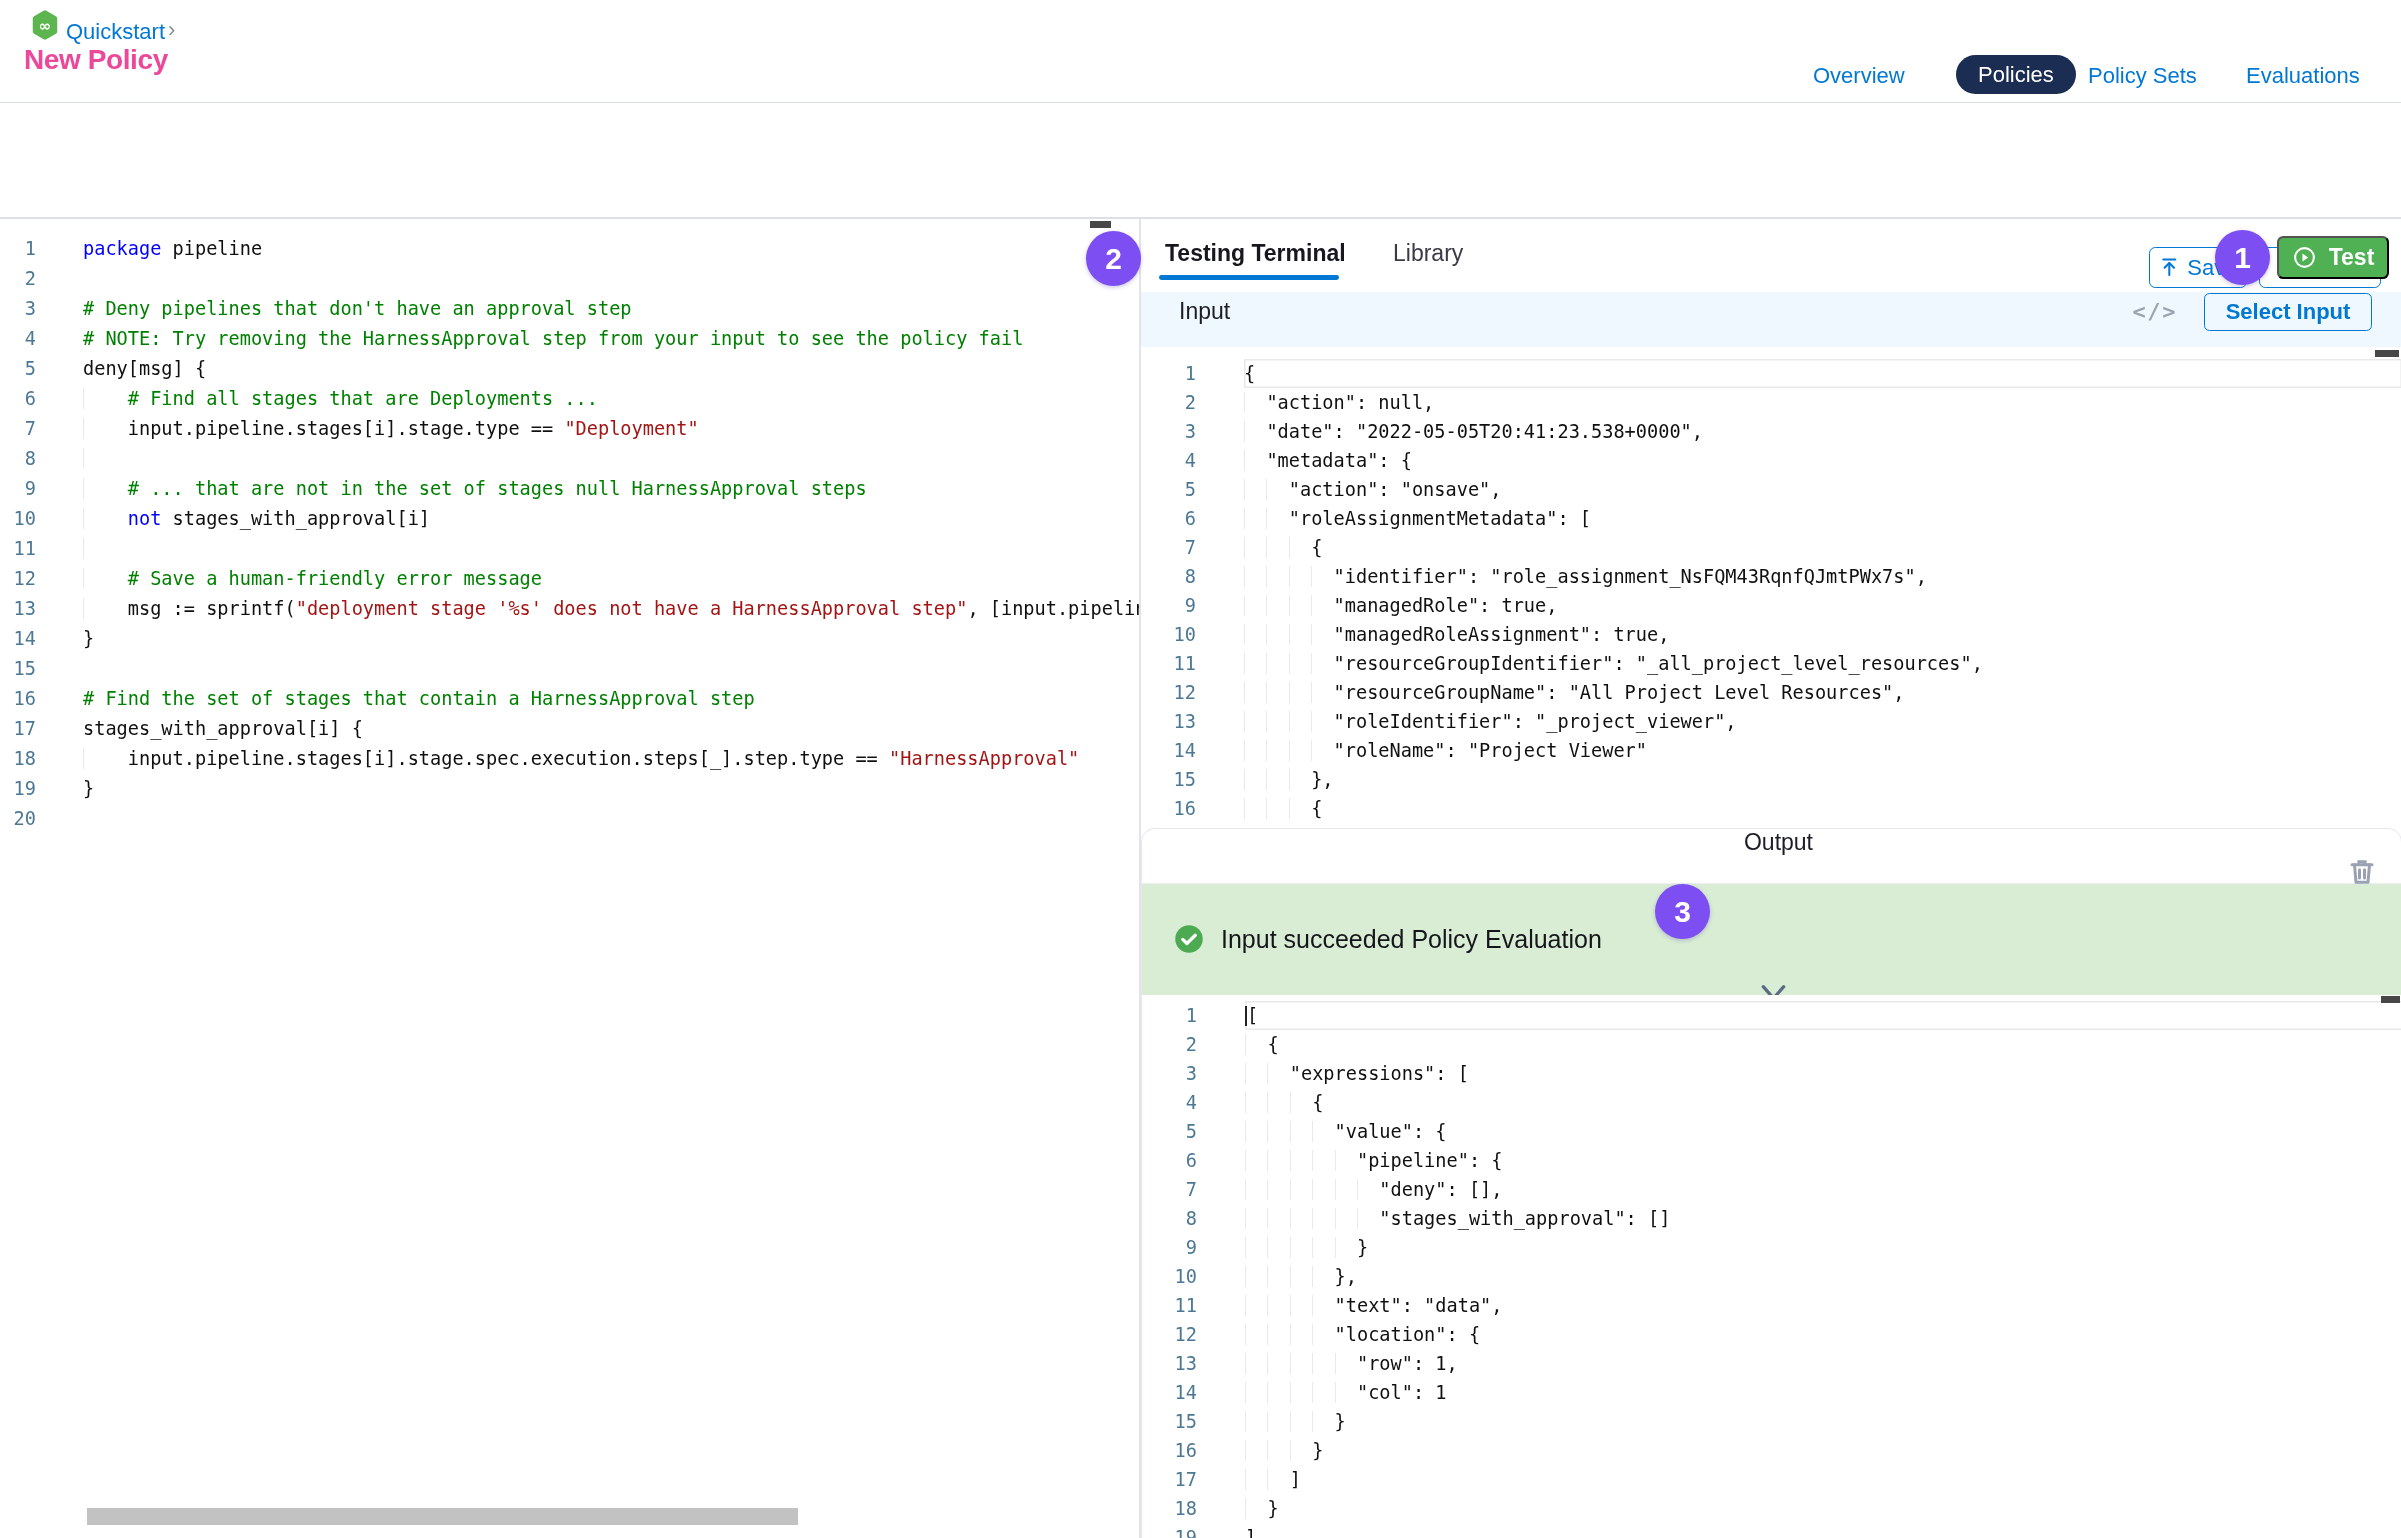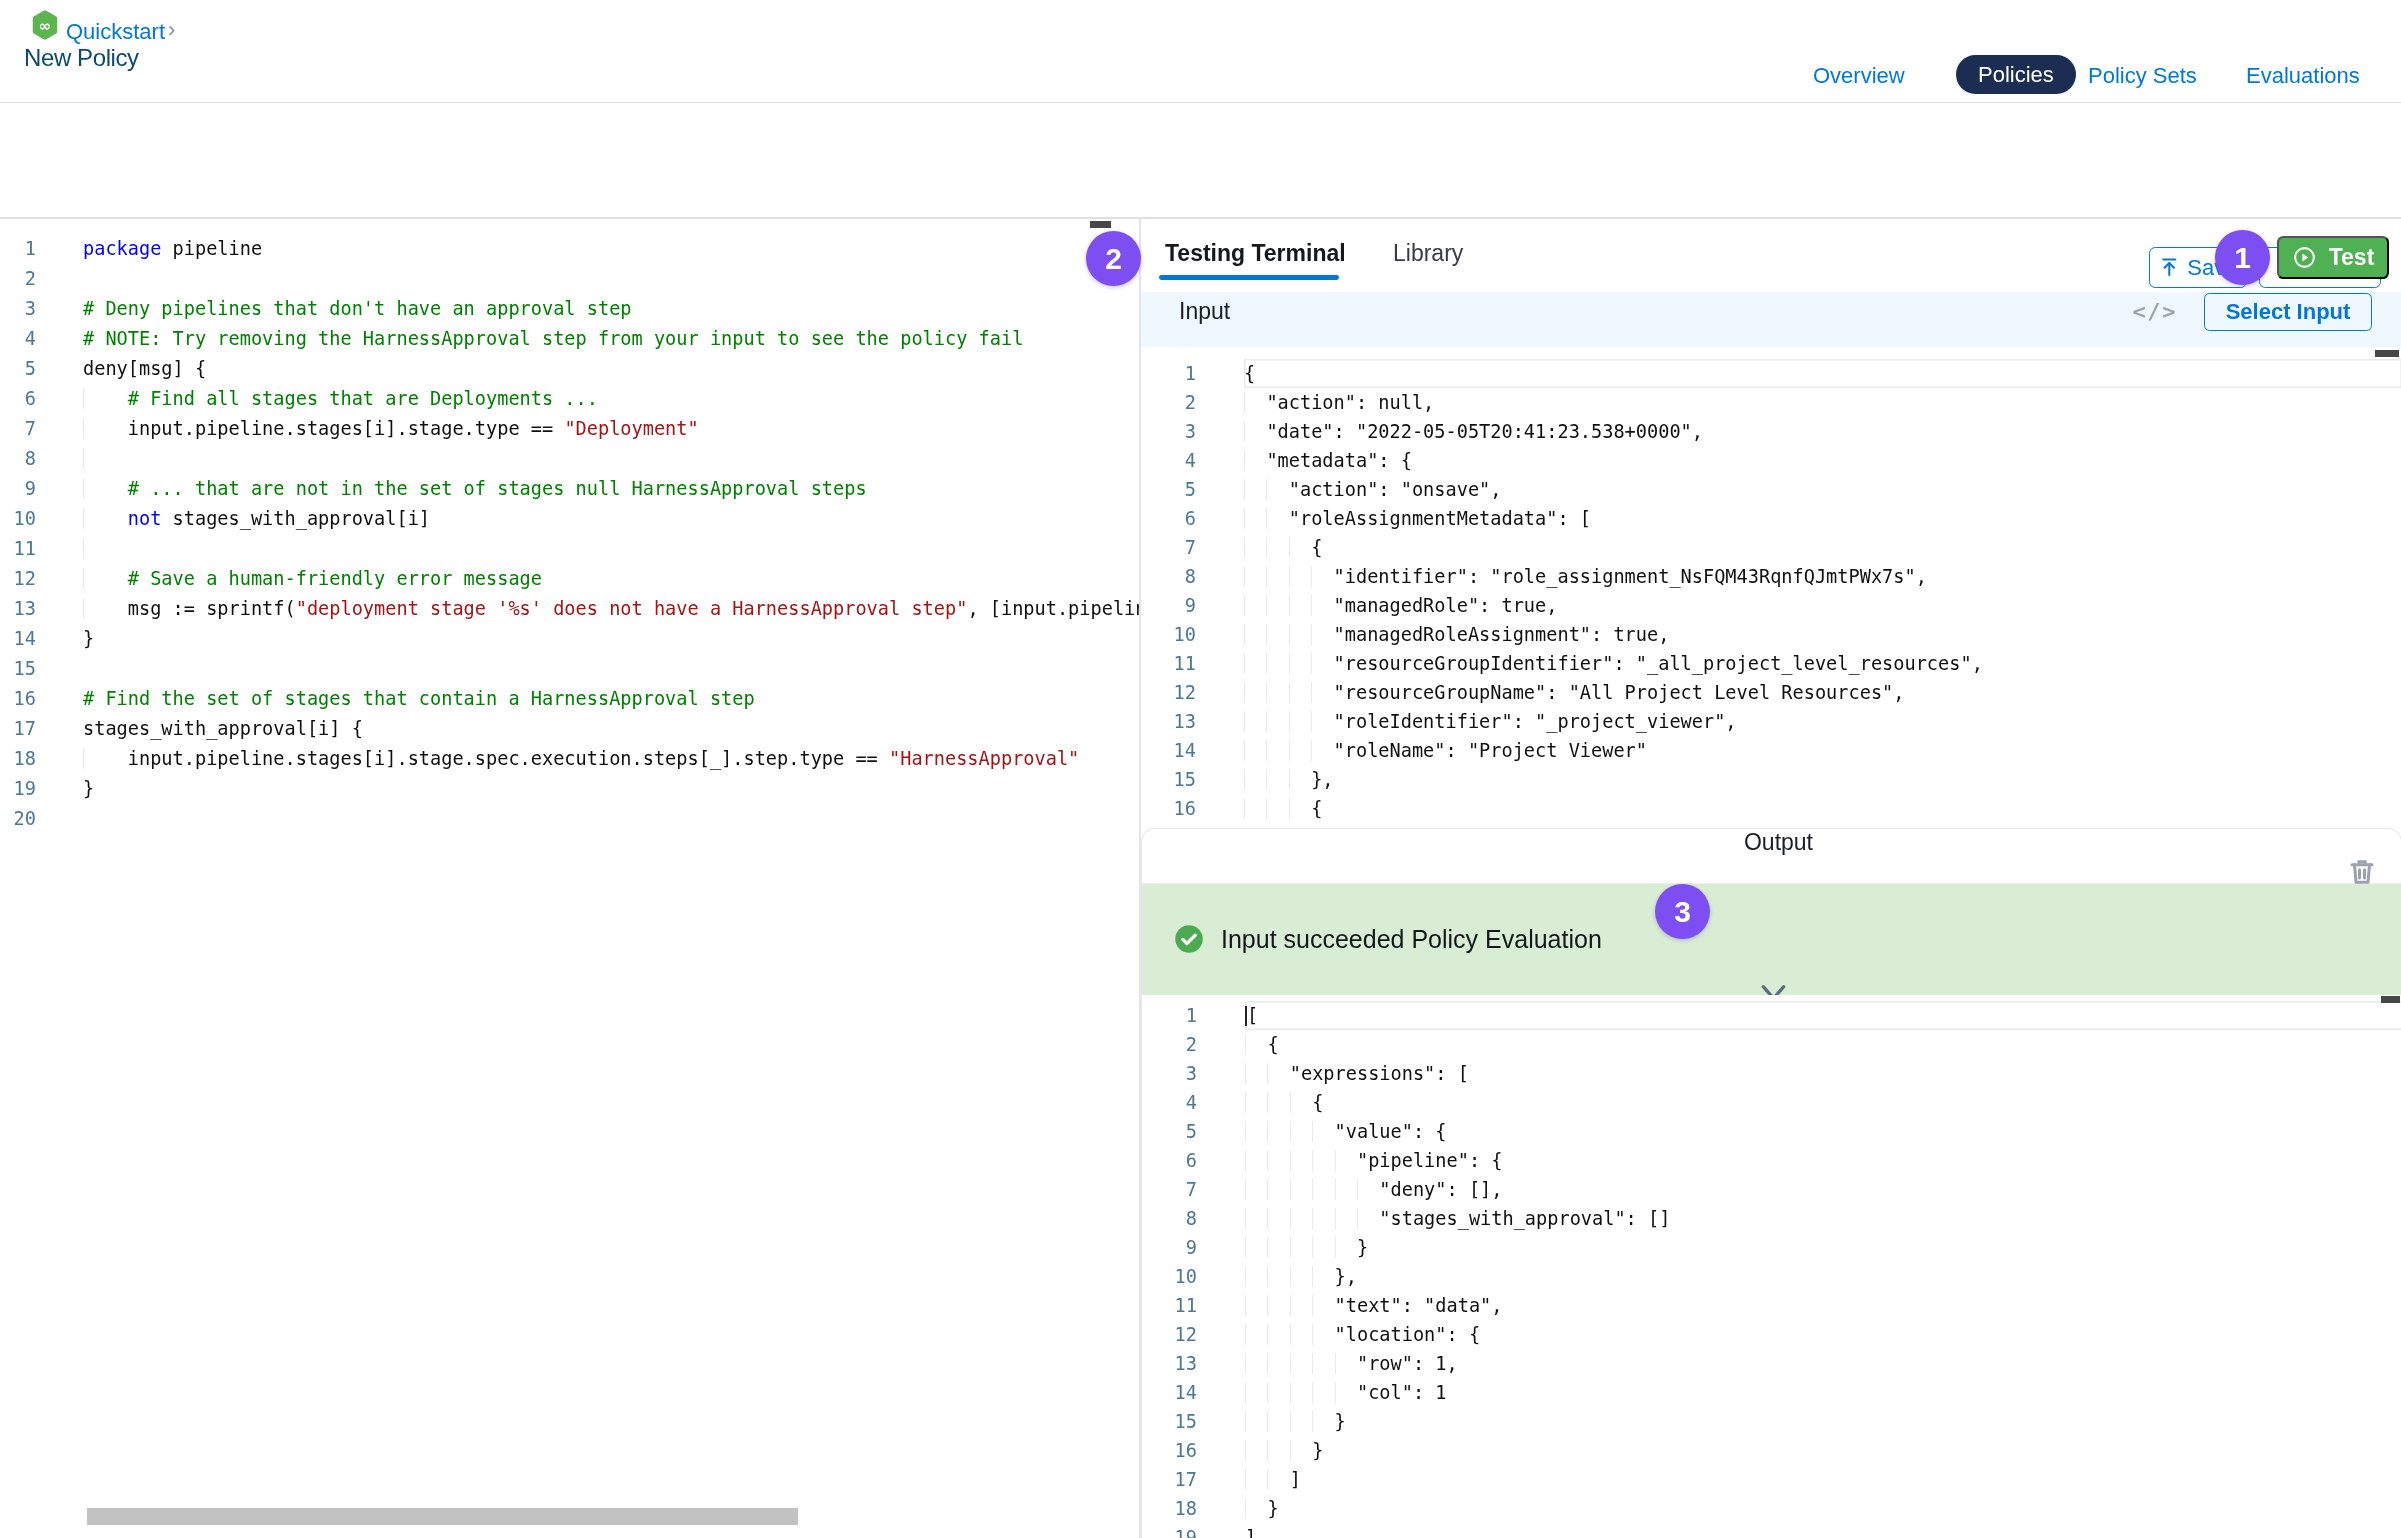--- a/index.html
+++ b/index.html
@@ -5,21 +5,21 @@
   html,body{margin:0;padding:0;background:#fff;}
   .page{position:relative;width:2401px;height:1538px;background:#fff;overflow:hidden;
         font-family:"Liberation Sans",sans-serif;color:#1c1d26;}
   .abs{position:absolute;}
 
   
   .hdr1{left:0;top:0;width:2401px;height:102px;background:#fff;border-bottom:1.6px solid #d9dbe5;}
   .logo{left:30px;top:9.5px;width:30px;height:30px;}
   .crumb-link{left:66px;top:19px;font-size:22px;color:#0278d5;cursor:pointer;}
   .crumb-sep{left:168px;top:17.4px;font-size:22px;color:#8a8d9c;}
-  .page-title{left:24px;top:44px;font-size:24px;font-weight:400;color:#0c4a6e;letter-spacing:-0.4px;}
+  .page-title{left:24px;top:44px;font-size:28px;font-weight:700;color:#ec4899;letter-spacing:-0.4px;}
   .nav-link{top:63px;font-size:22px;color:#0278d5;cursor:pointer;white-space:nowrap;}
   .nav-pill{left:1956px;top:55px;height:39px;line-height:39px;padding:0 22px;border-radius:20px;
             background:#1b2d52;color:#fff;font-size:22px;cursor:pointer;}
 
   
   .hdr2{left:0;top:104px;width:2401px;height:114px;background:#fff;}
   .shield{left:32px;top:149px;width:27px;height:33px;color:#32353f;}
   .policy-name{left:70px;top:155px;font-size:24px;font-weight:700;color:#16171f;}
   .pencil{left:123px;top:149px;width:28.5px;height:28.5px;color:#a6abb8;cursor:pointer;}
   .btn-outline{display:flex;align-items:center;justify-content:center;gap:8px;

